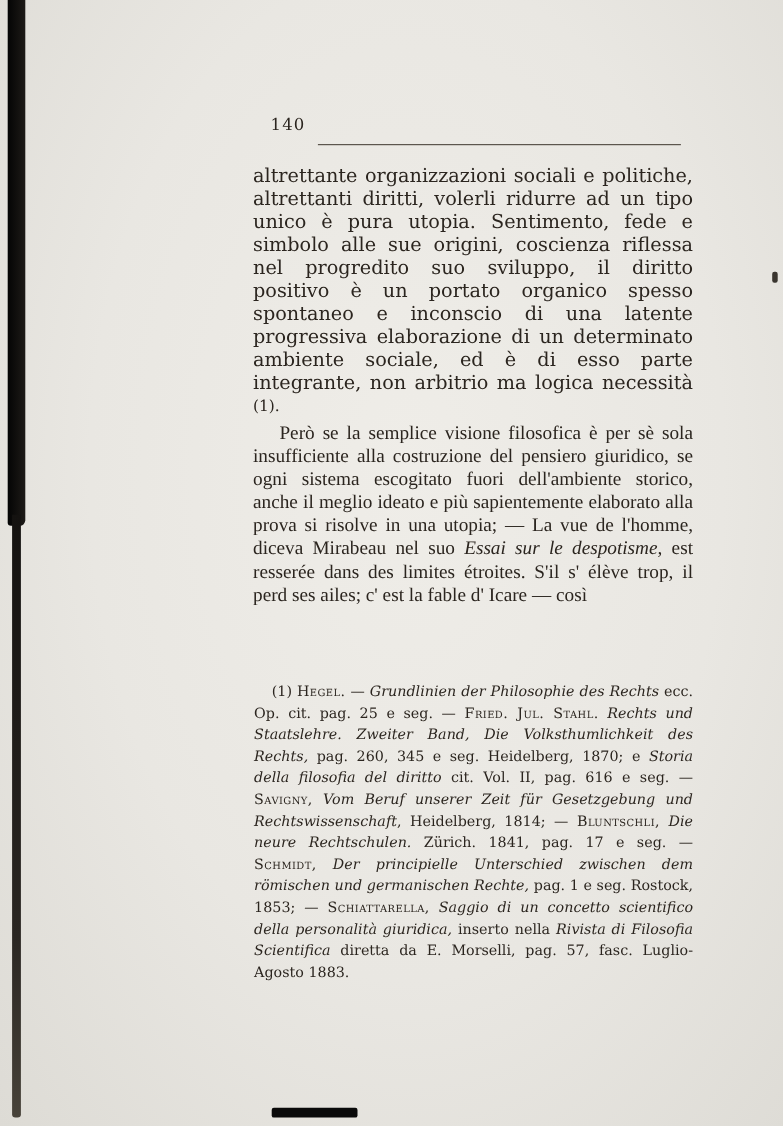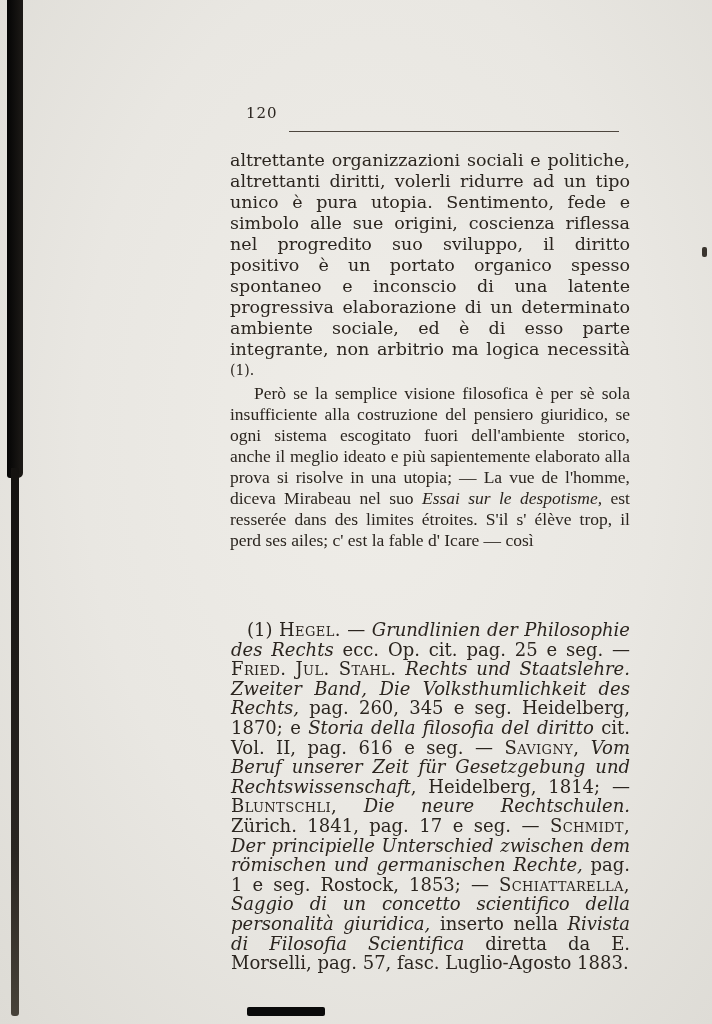--- a/index.html
+++ b/index.html
@@ -43,21 +43,21 @@
   .body-text {
     position: absolute; left: 230px; top: 150px; width: 400px;
     font-size: 17.5px; line-height: 21px;
     text-align: justify;
   }
   .body-text p { margin: 0; }
   .para2 { text-indent: 24px; font-family: Liberation Serif, serif; }
 
   .footnote {
     position: absolute; left: 231px; top: 620px; width: 399px;
-    font-size: 18px; line-height: 19.6px;
+    font-size: 13px; line-height: 19.6px;
     text-align: justify; text-indent: 16px;
   }
 
   .it { font-style: italic; }
   .sc { font-variant: small-caps; letter-spacing: 0.4px; }
   .ref { font-size: 0.8em; position: relative; top: -2px; }
 
   
   .artifact-bottom {
     position: absolute; left: 247px; top: 1007px;
@@ -69,21 +69,21 @@
   }
 </style>
 </head>
 <body>
 
 <div class="page">
 
   <div class="binding-top"></div>
   <div class="binding-bottom"></div>
 
-  <div class="page-number">120</div>
+  <div class="page-number">140</div>
   <div class="header-rule"></div>
 
   <div class="body-text">
     <p><span>altrettante organizzazioni sociali e politiche, altrettanti diritti, volerli ridurre ad un tipo unico è pura utopia. Sentimento, fede e simbolo alle sue origini, coscienza riflessa nel progredito suo sviluppo, il diritto positivo è un portato organico spesso spontaneo e inconscio di una latente progressiva elaborazione di un determinato ambiente sociale, ed è di esso parte integrante, non arbitrio ma logica necessità</span><span class="ref"> (1).</span></p>
     <p class="para2"><span>Però se la semplice visione filosofica è per sè sola insufficiente alla costruzione del pensiero giuridico, se ogni sistema escogitato fuori dell'ambiente storico, anche il meglio ideato e più sapientemente elaborato alla prova si risolve in una utopia; — La vue de l'homme, diceva Mirabeau nel suo </span><span class="it">Essai sur le despotisme,</span><span> est resserée dans des limites étroites. S'il s' élève trop, il perd ses ailes; c' est la fable d' Icare — così</span></p>
   </div>
 
   <div class="footnote"><span>(1) </span><span class="sc">Hegel.</span><span> — </span><span class="it">Grundlinien der Philosophie des Rechts</span><span> ecc. Op. cit. pag. 25 e seg. — </span><span class="sc">Fried. Jul. Stahl.</span><span> </span><span class="it">Rechts und Staatslehre. Zweiter Band, Die Volksthumlichkeit des Rechts,</span><span> pag. 260, 345 e seg. Heidelberg, 1870; e </span><span class="it">Storia della filosofia del diritto</span><span> cit. Vol. II, pag. 616 e seg. — </span><span class="sc">Savigny,</span><span> </span><span class="it">Vom Beruf unserer Zeit für Gesetzgebung und Rechtswissenschaft</span><span>, Heidelberg, 1814; — </span><span class="sc">Bluntschli,</span><span> </span><span class="it">Die neure Rechtschulen.</span><span> Zürich. 1841, pag. 17 e seg. — </span><span class="sc">Schmidt,</span><span> </span><span class="it">Der principielle Unterschied zwischen dem römischen und germanischen Rechte,</span><span> pag. 1 e seg. Rostock, 1853; — </span><span class="sc">Schiattarella,</span><span> </span><span class="it">Saggio di un concetto scientifico della personalità giuridica,</span><span> inserto nella </span><span class="it">Rivista di Filosofia Scientifica</span><span> diretta da E. Morselli, pag. 57, fasc. Luglio-Agosto 1883.</span></div>
 
   <div class="artifact-bottom"></div>

